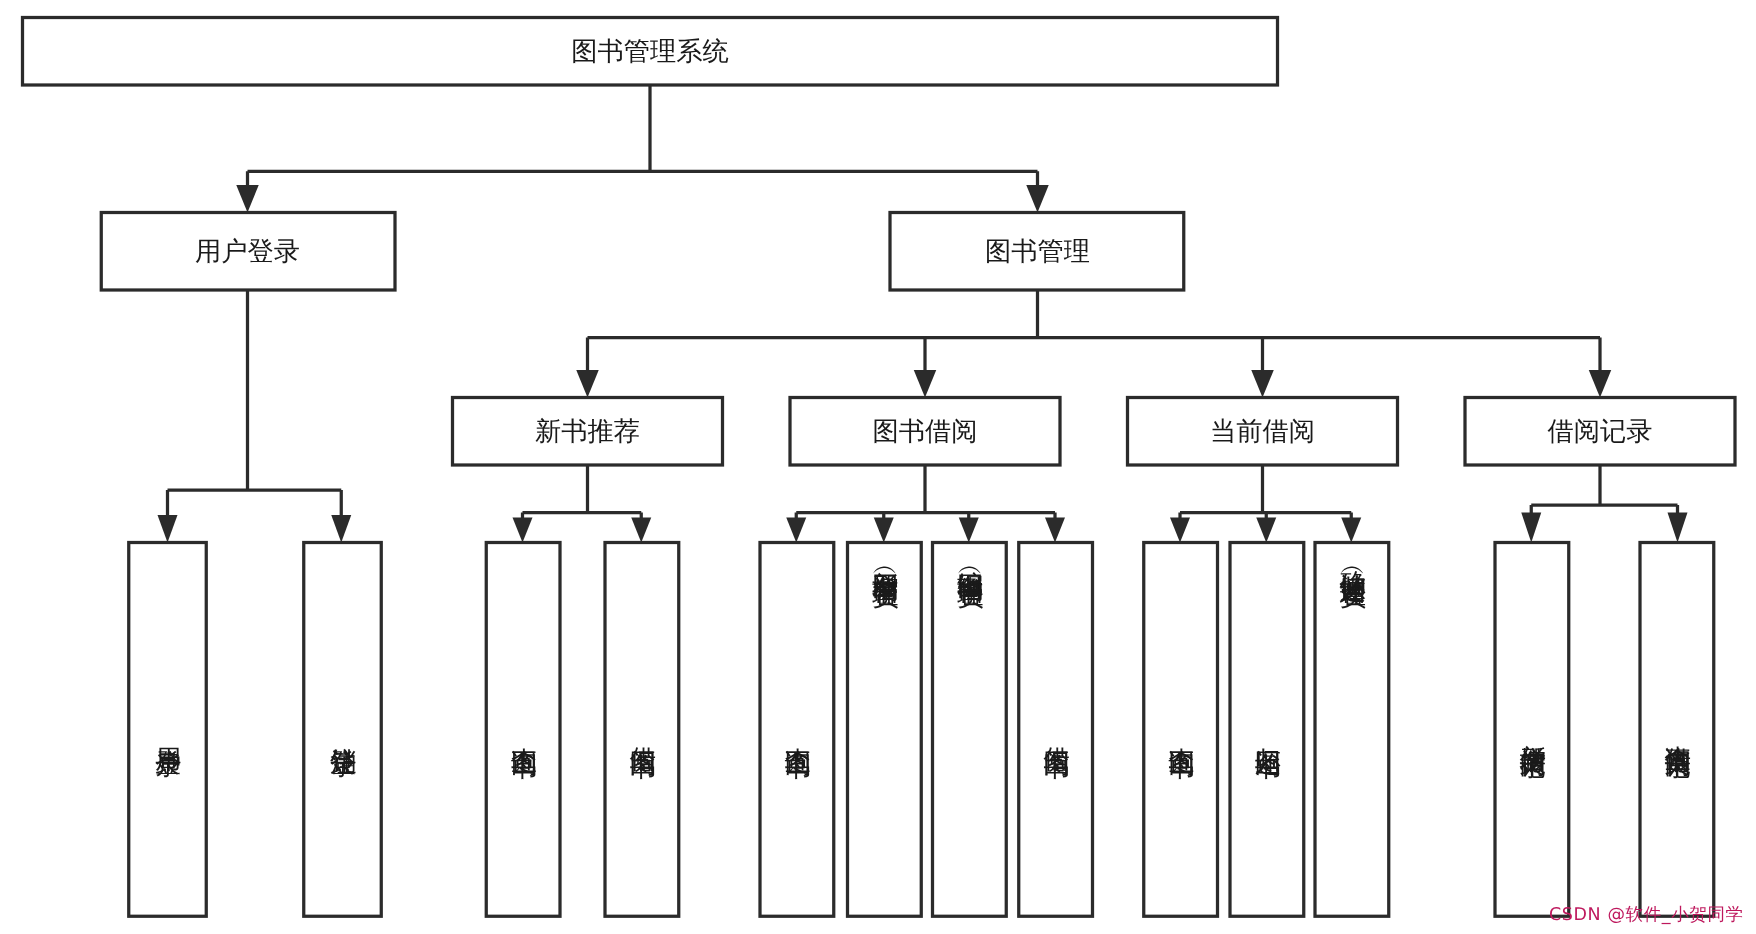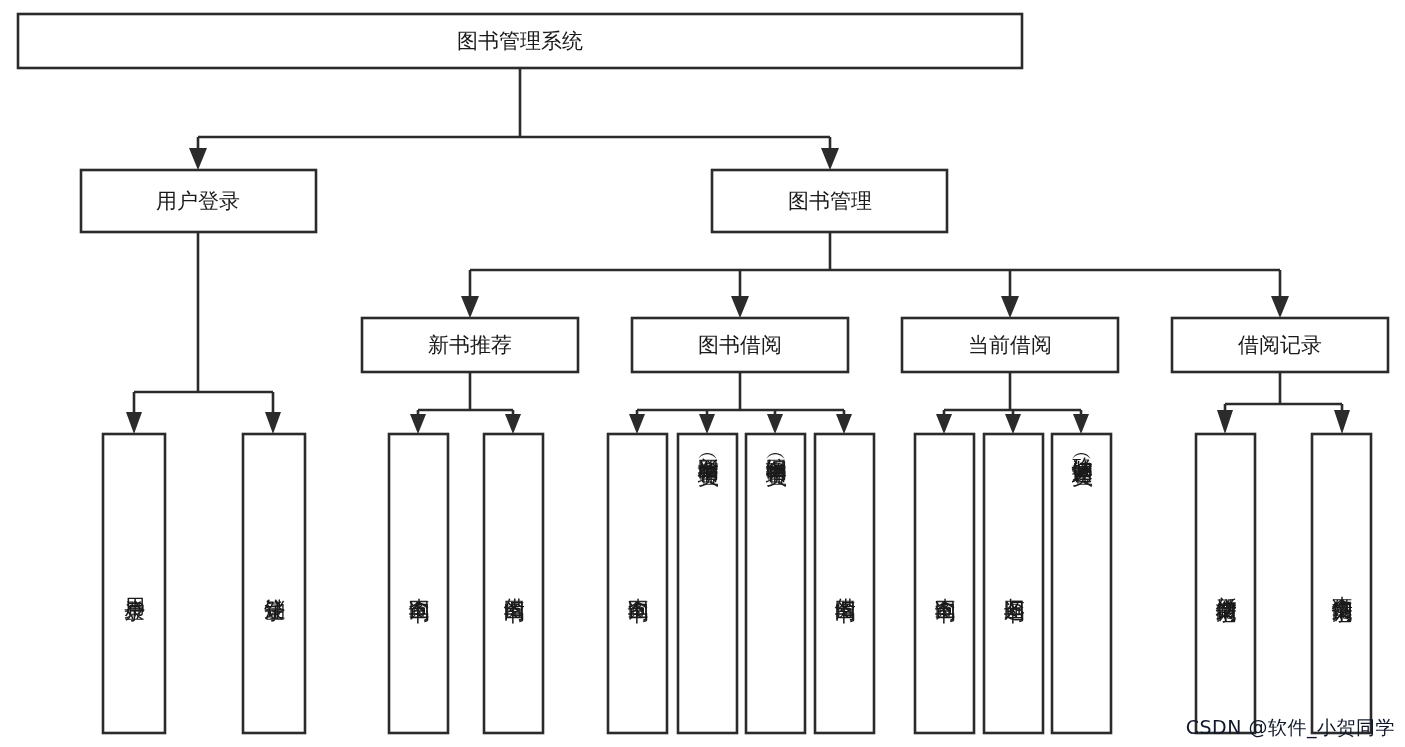--- a/index.html
+++ b/index.html
@@ -64,22 +64,22 @@
     color: #1a1a1a;
     letter-spacing: 1.5px;
     white-space: nowrap;
     text-align: center;
   }
   #watermark {
     position: absolute;
     right: 10px;
     bottom: 6px;
     font-family: "DejaVu Sans", "Liberation Sans", sans-serif;
-    font-size: 19px;
-    color: #0f172a;
+    font-size: 14px;
+    color: #be185d;
     white-space: nowrap;
     letter-spacing: 0.5px;
   }
 </style>
 </head>
 <body>
 
 <div id="diagram-root">
 
   <svg id="tree-svg" viewBox="0 0 1405 747" xmlns="http://www.w3.org/2000/svg">

